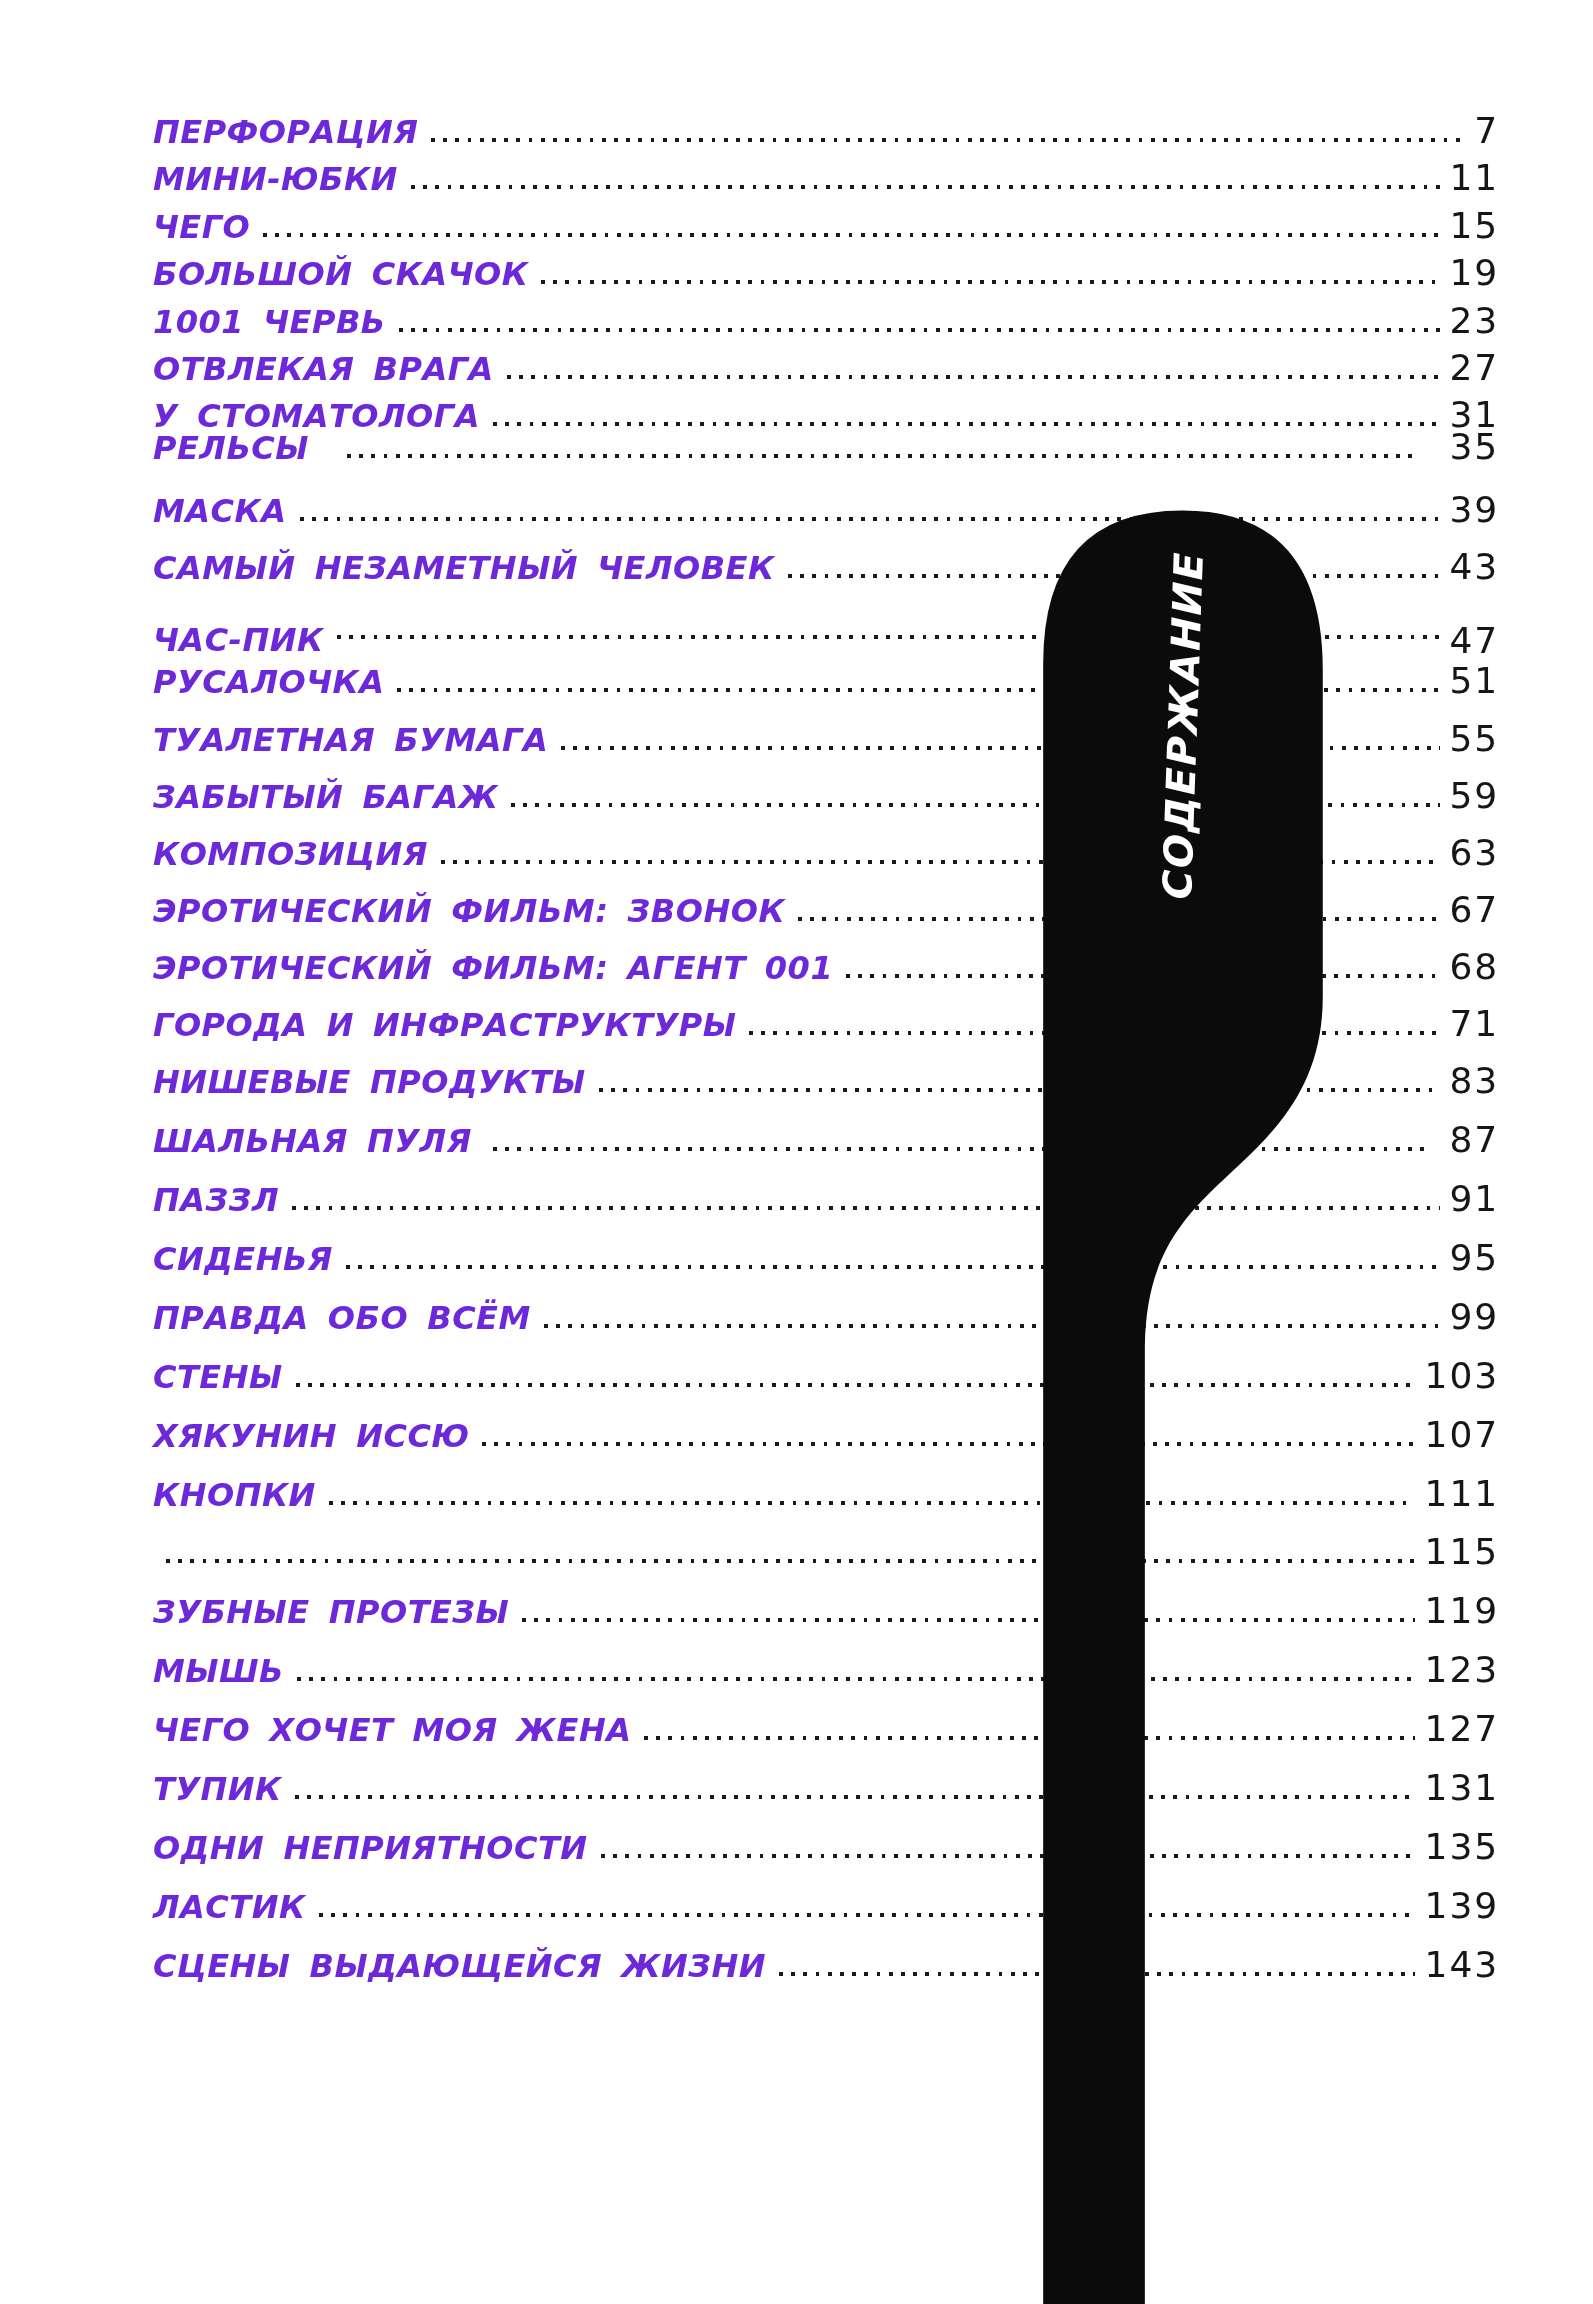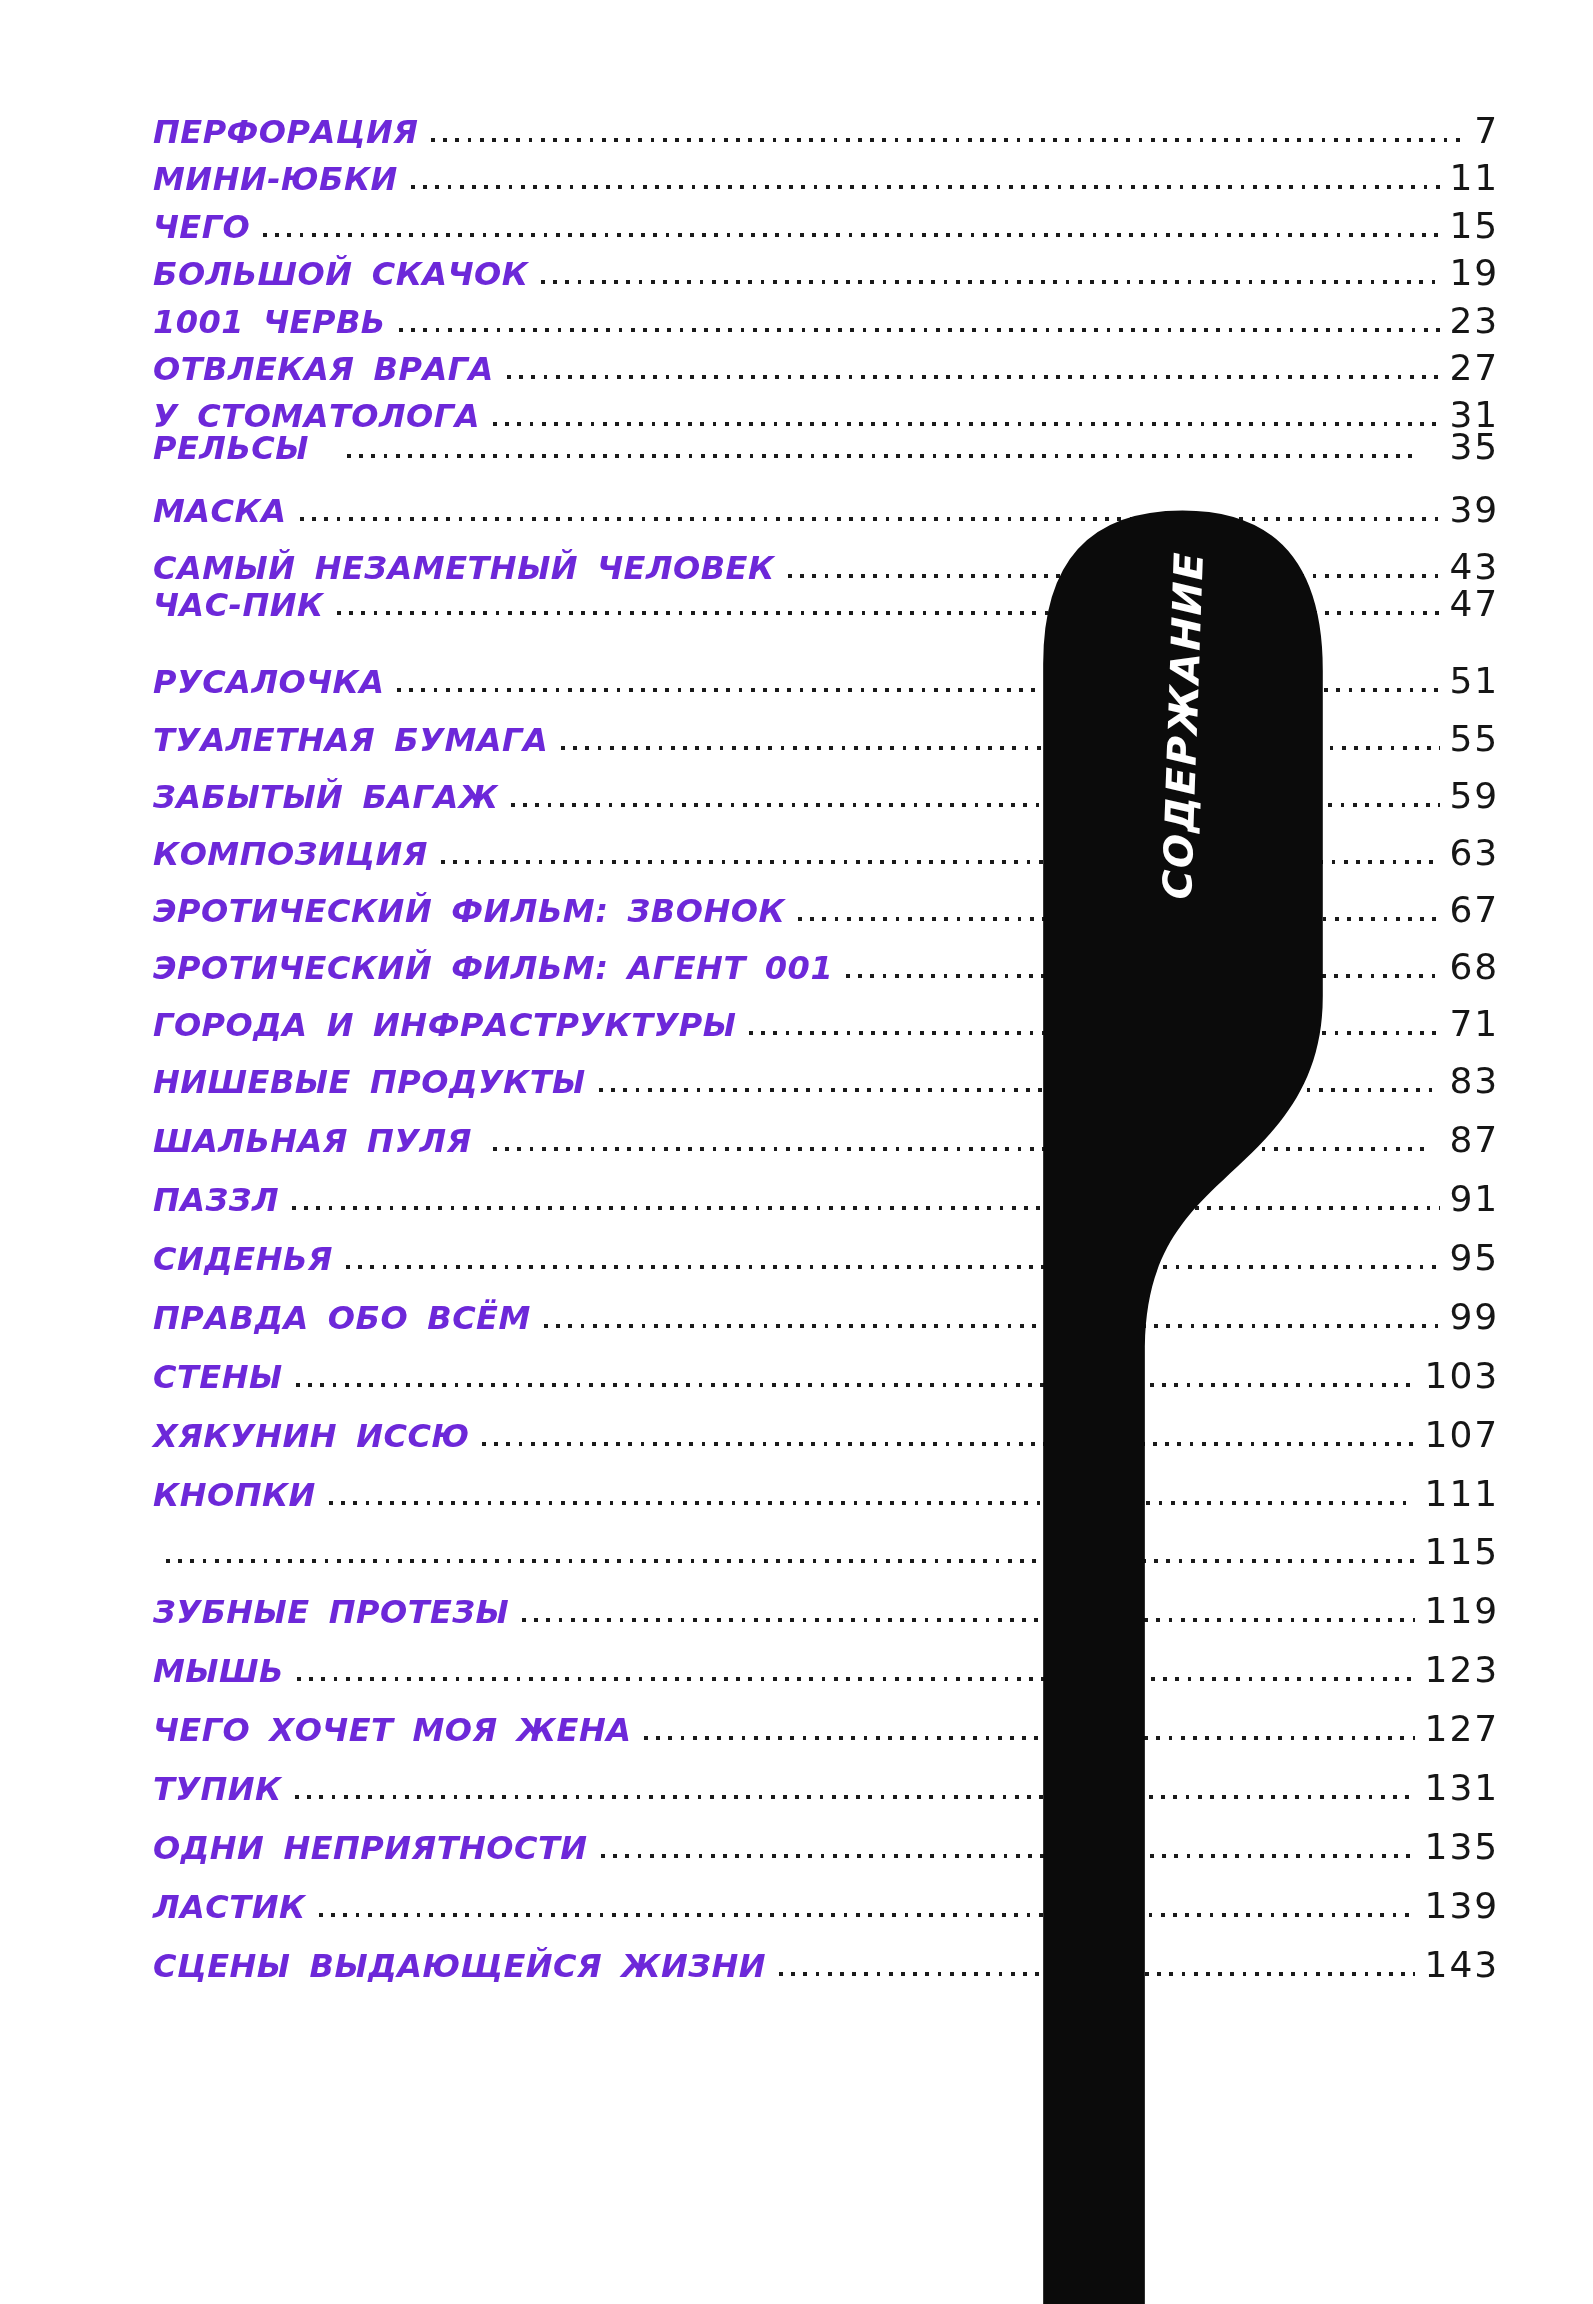--- a/index.html
+++ b/index.html
@@ -109,21 +109,21 @@
       <div class="toc-row" style="top: 479px;">
         <span class="toc-title">МАСКА</span>
         <span class="toc-leader"></span>
         <span class="toc-page">39</span>
       </div>
       <div class="toc-row" style="top: 536px;">
         <span class="toc-title">САМЫЙ НЕЗАМЕТНЫЙ ЧЕЛОВЕК</span>
         <span class="toc-leader"></span>
         <span class="toc-page">43</span>
       </div>
-      <div class="toc-row" style="top: 573px;">
+      <div class="toc-row" style="top: 616px; align-items: center;">
         <span class="toc-title">ЧАС-ПИК</span>
         <span class="toc-leader"></span>
         <span class="toc-page">47</span>
       </div>
       <div class="toc-row" style="top: 650px;">
         <span class="toc-title">РУСАЛОЧКА</span>
         <span class="toc-leader"></span>
         <span class="toc-page">51</span>
       </div>
       <div class="toc-row" style="top: 708px;">

